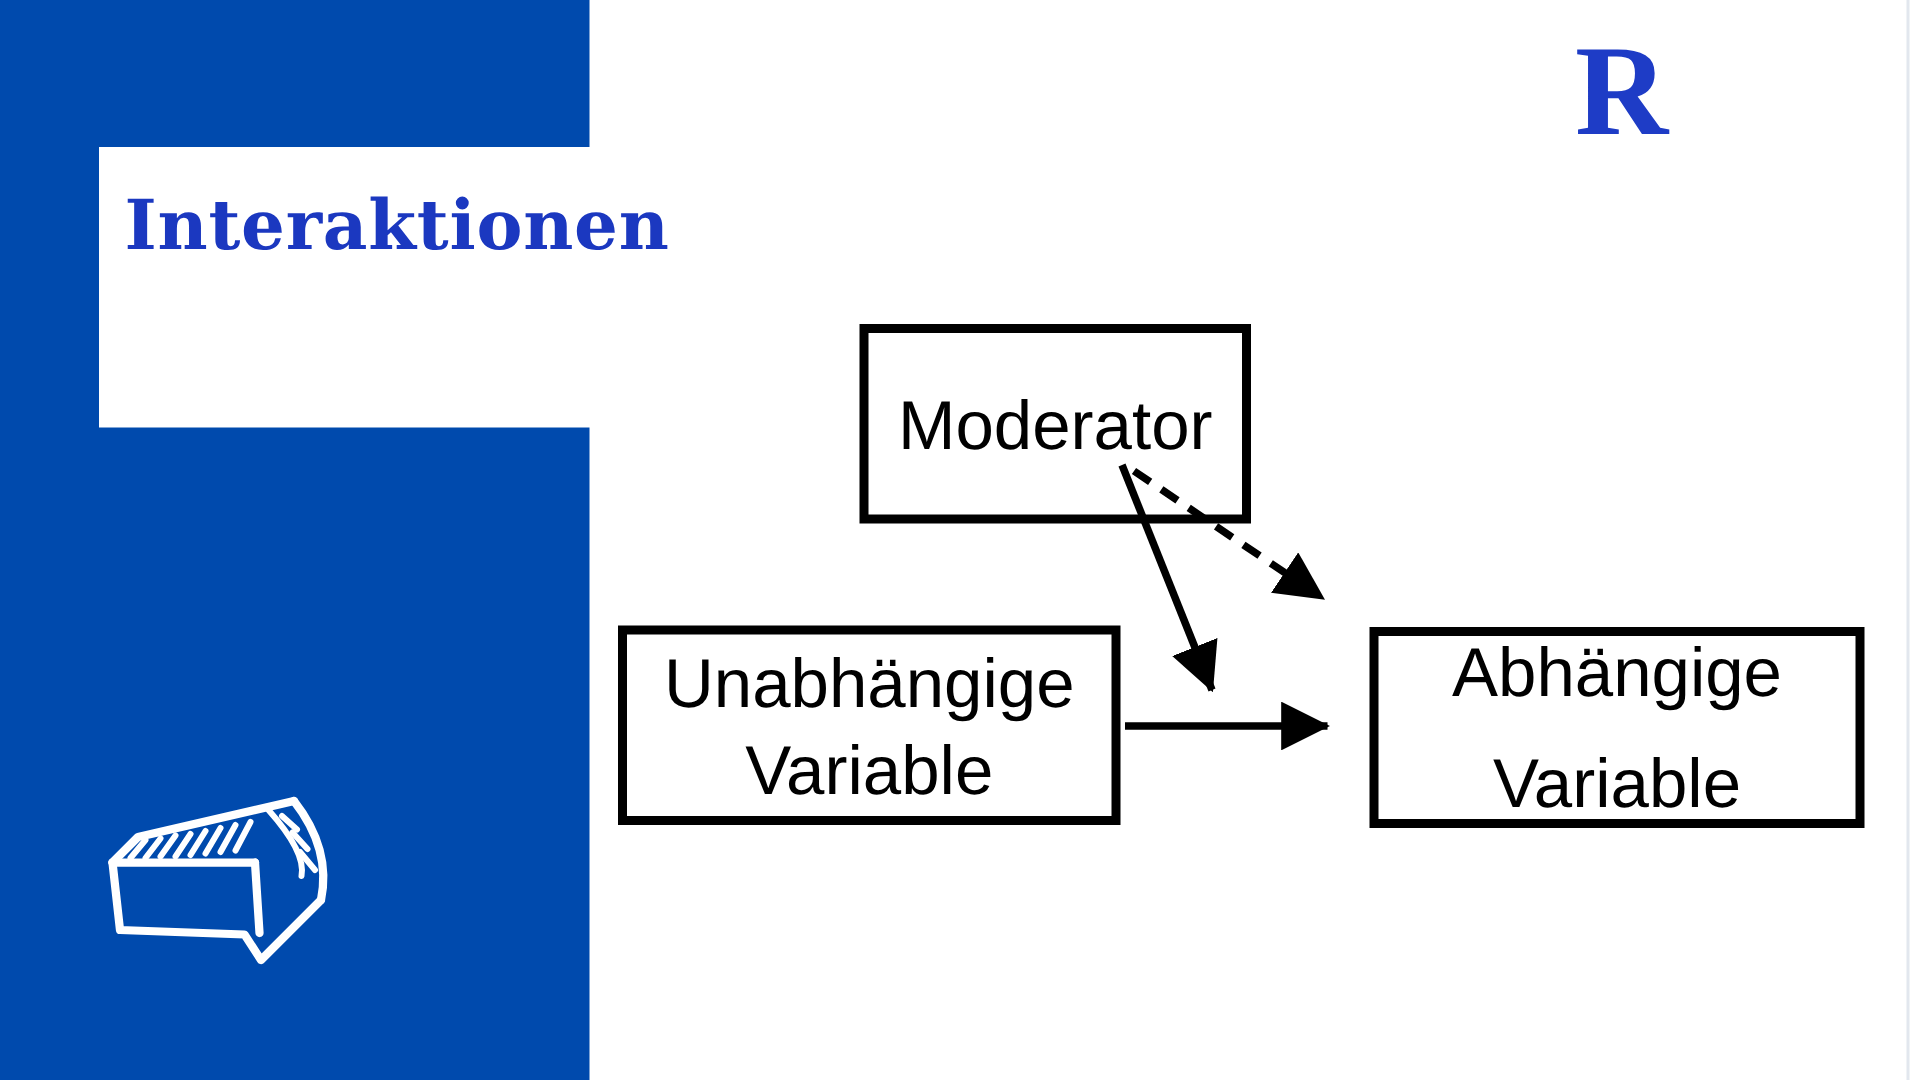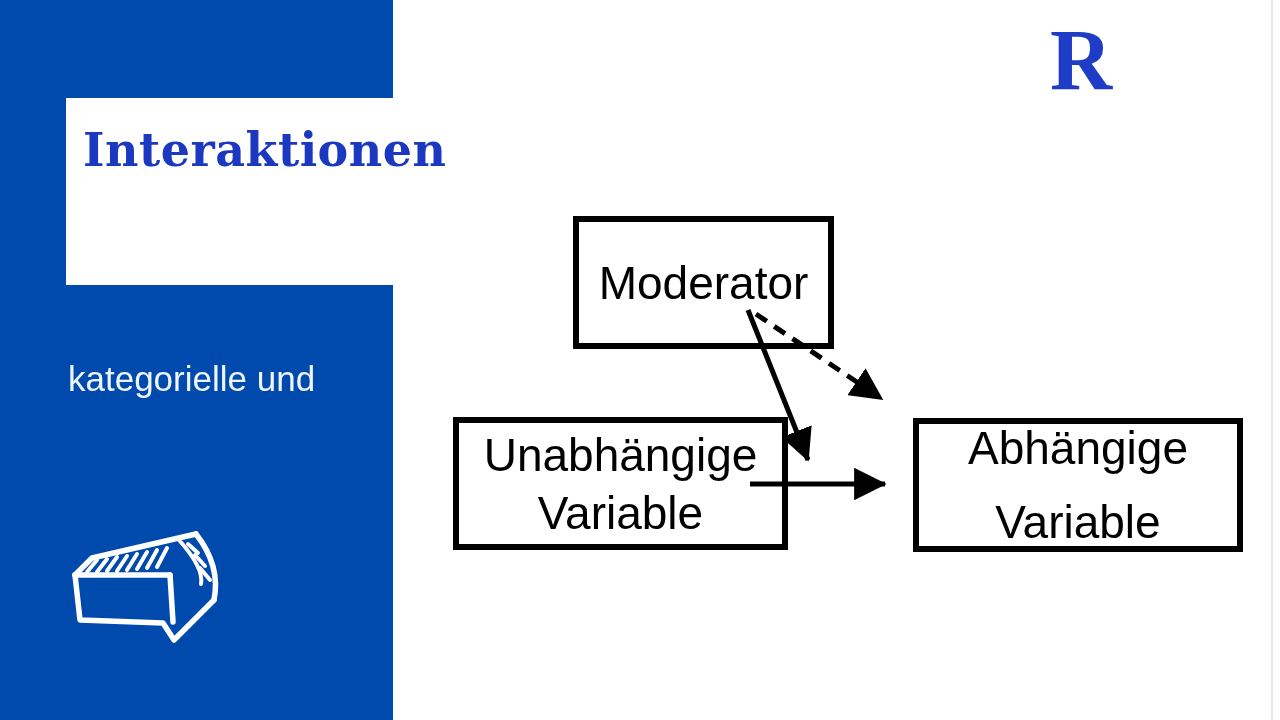--- a/index.html
+++ b/index.html
@@ -77,21 +77,21 @@
     flex-direction: column;
     align-items: center;
     justify-content: center;
     color: var(--diagram_ink, #000000);
     font-size: 46px;
     line-height: 58px;
     font-weight: 400;
     text-align: center;
   }
   .box-moderator   { left: 573px; top: 177px; width: 261px; height: 133px; margin-top: 39px; }
-  .box-independent { left: 412px; top: 417px; width: 335px; height: 133px; margin-left: 41px; }
+  .box-independent { left: 412px; top: 417px; width: 335px; height: 133px; }
   .box-dependent   { left: 913px; top: 418px; width: 330px; height: 134px; gap: 16px; }
   .dg-box span { display: block; }
   
   .edges-svg {
     position: absolute;
     left: 0; top: 0;
     width: 1280px; height: 720px;
     pointer-events: none;
   }
   
@@ -107,21 +107,20 @@
 
 <div class="stage">
 
   <div class="left-panel">
     <div class="title-card">
       <h1 class="slide-title">
         <span>Interaktionen</span>
       </h1>
     </div>
     <div class="slide-subtitle">
-      <span>kategorielle und</span>
     </div>
 
     <svg class="sketch-arrow" viewBox="0 0 165 125" fill="none" stroke="#ffffff" stroke-width="5.5" stroke-linecap="round" stroke-linejoin="round">
 
       <path d="M12,53 L17,98 L100,101 L111,118 L151,78"></path>
 
       <path d="M12,53 L29,36 L133,12"></path>
 
       <path d="M12,53 L107,53"></path>
 

